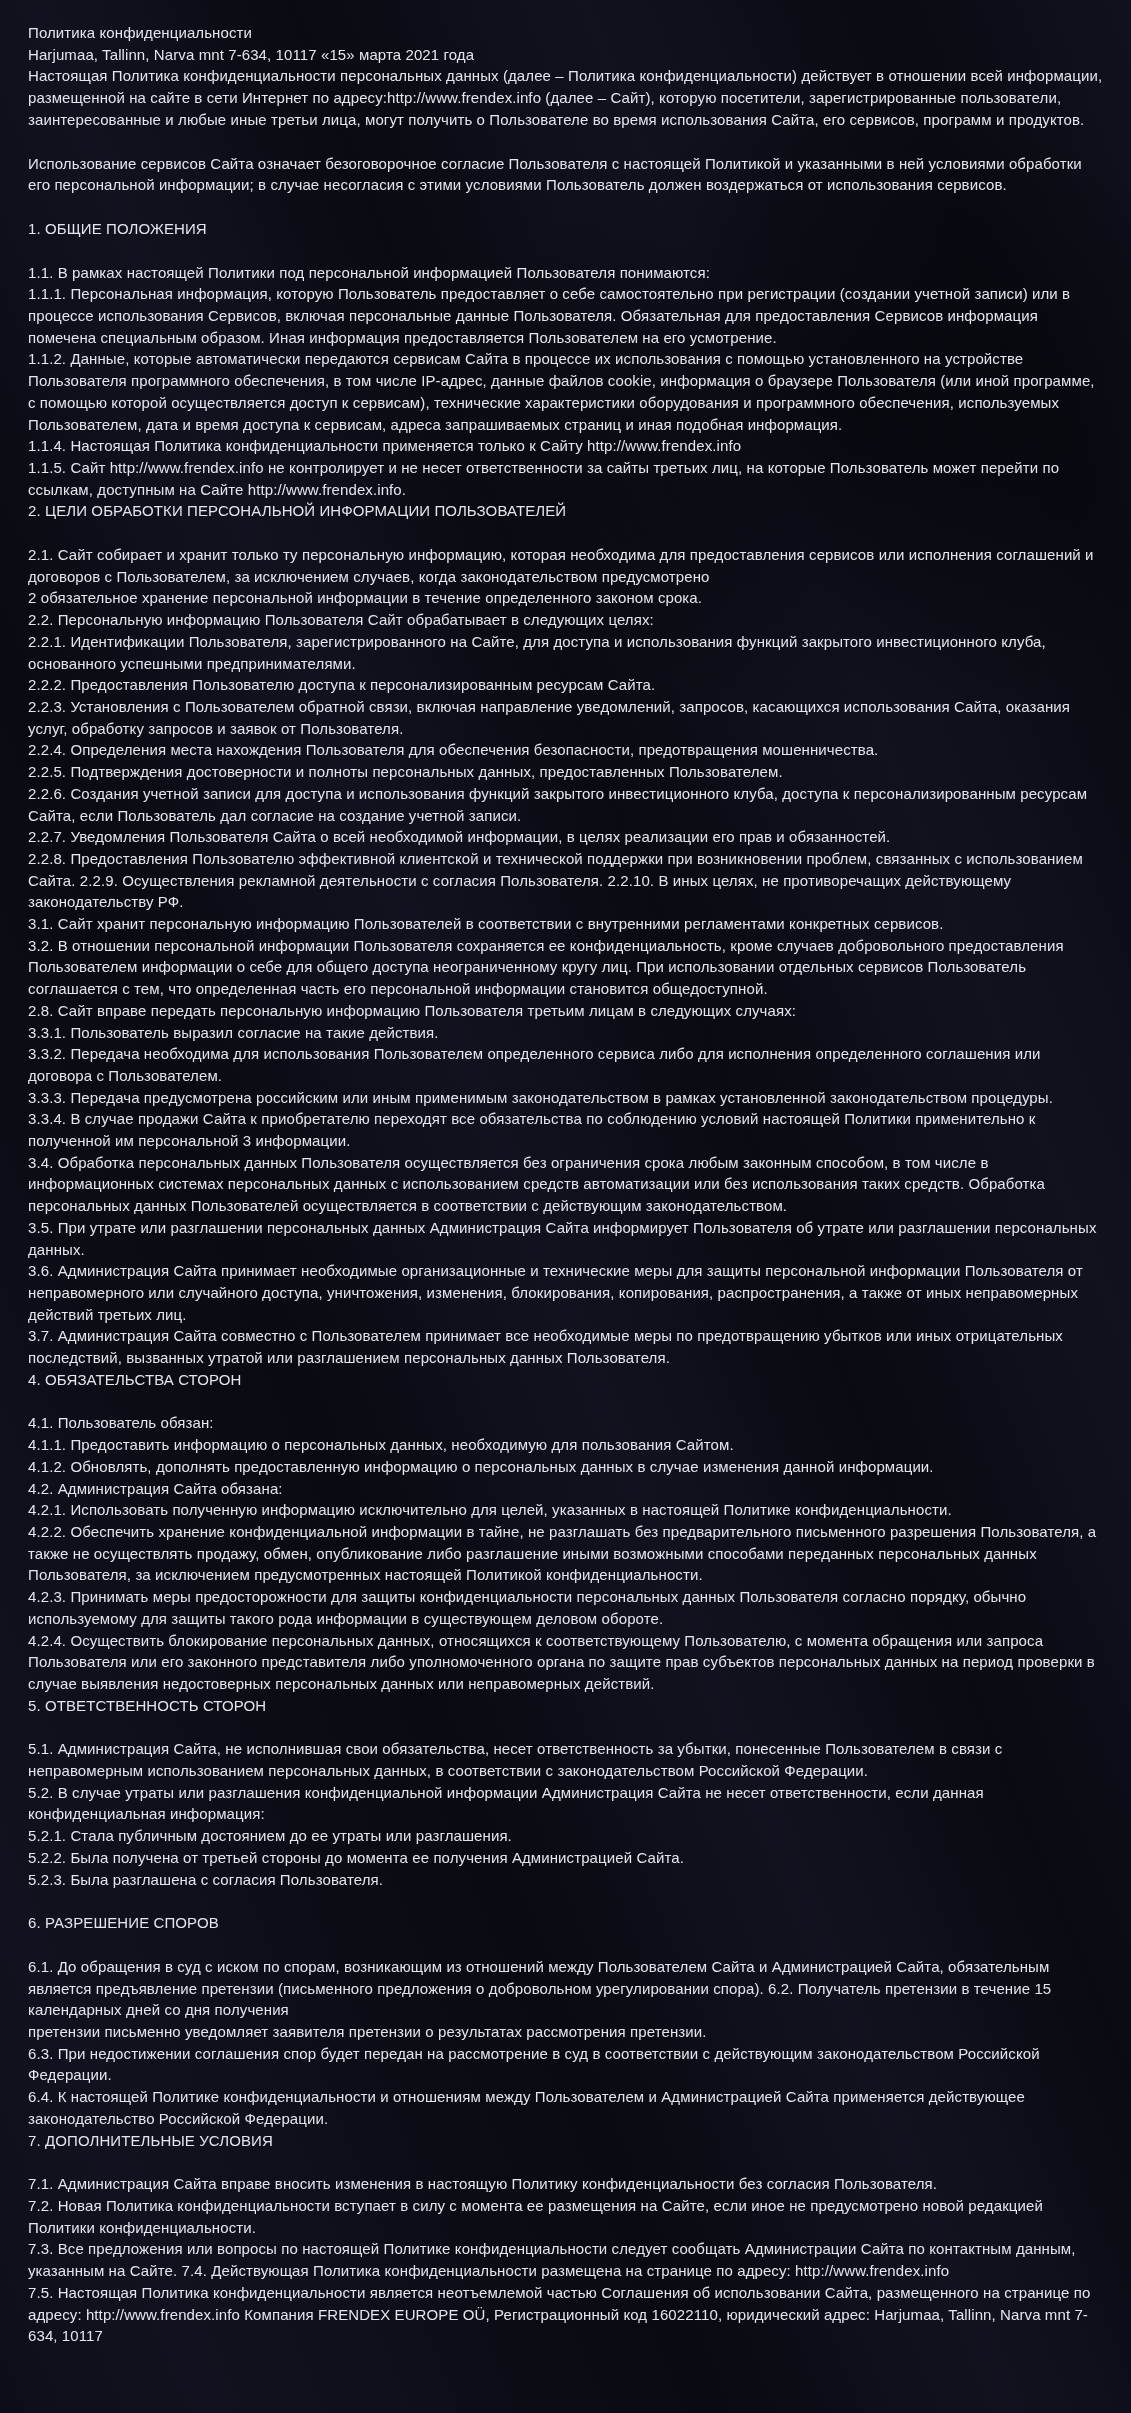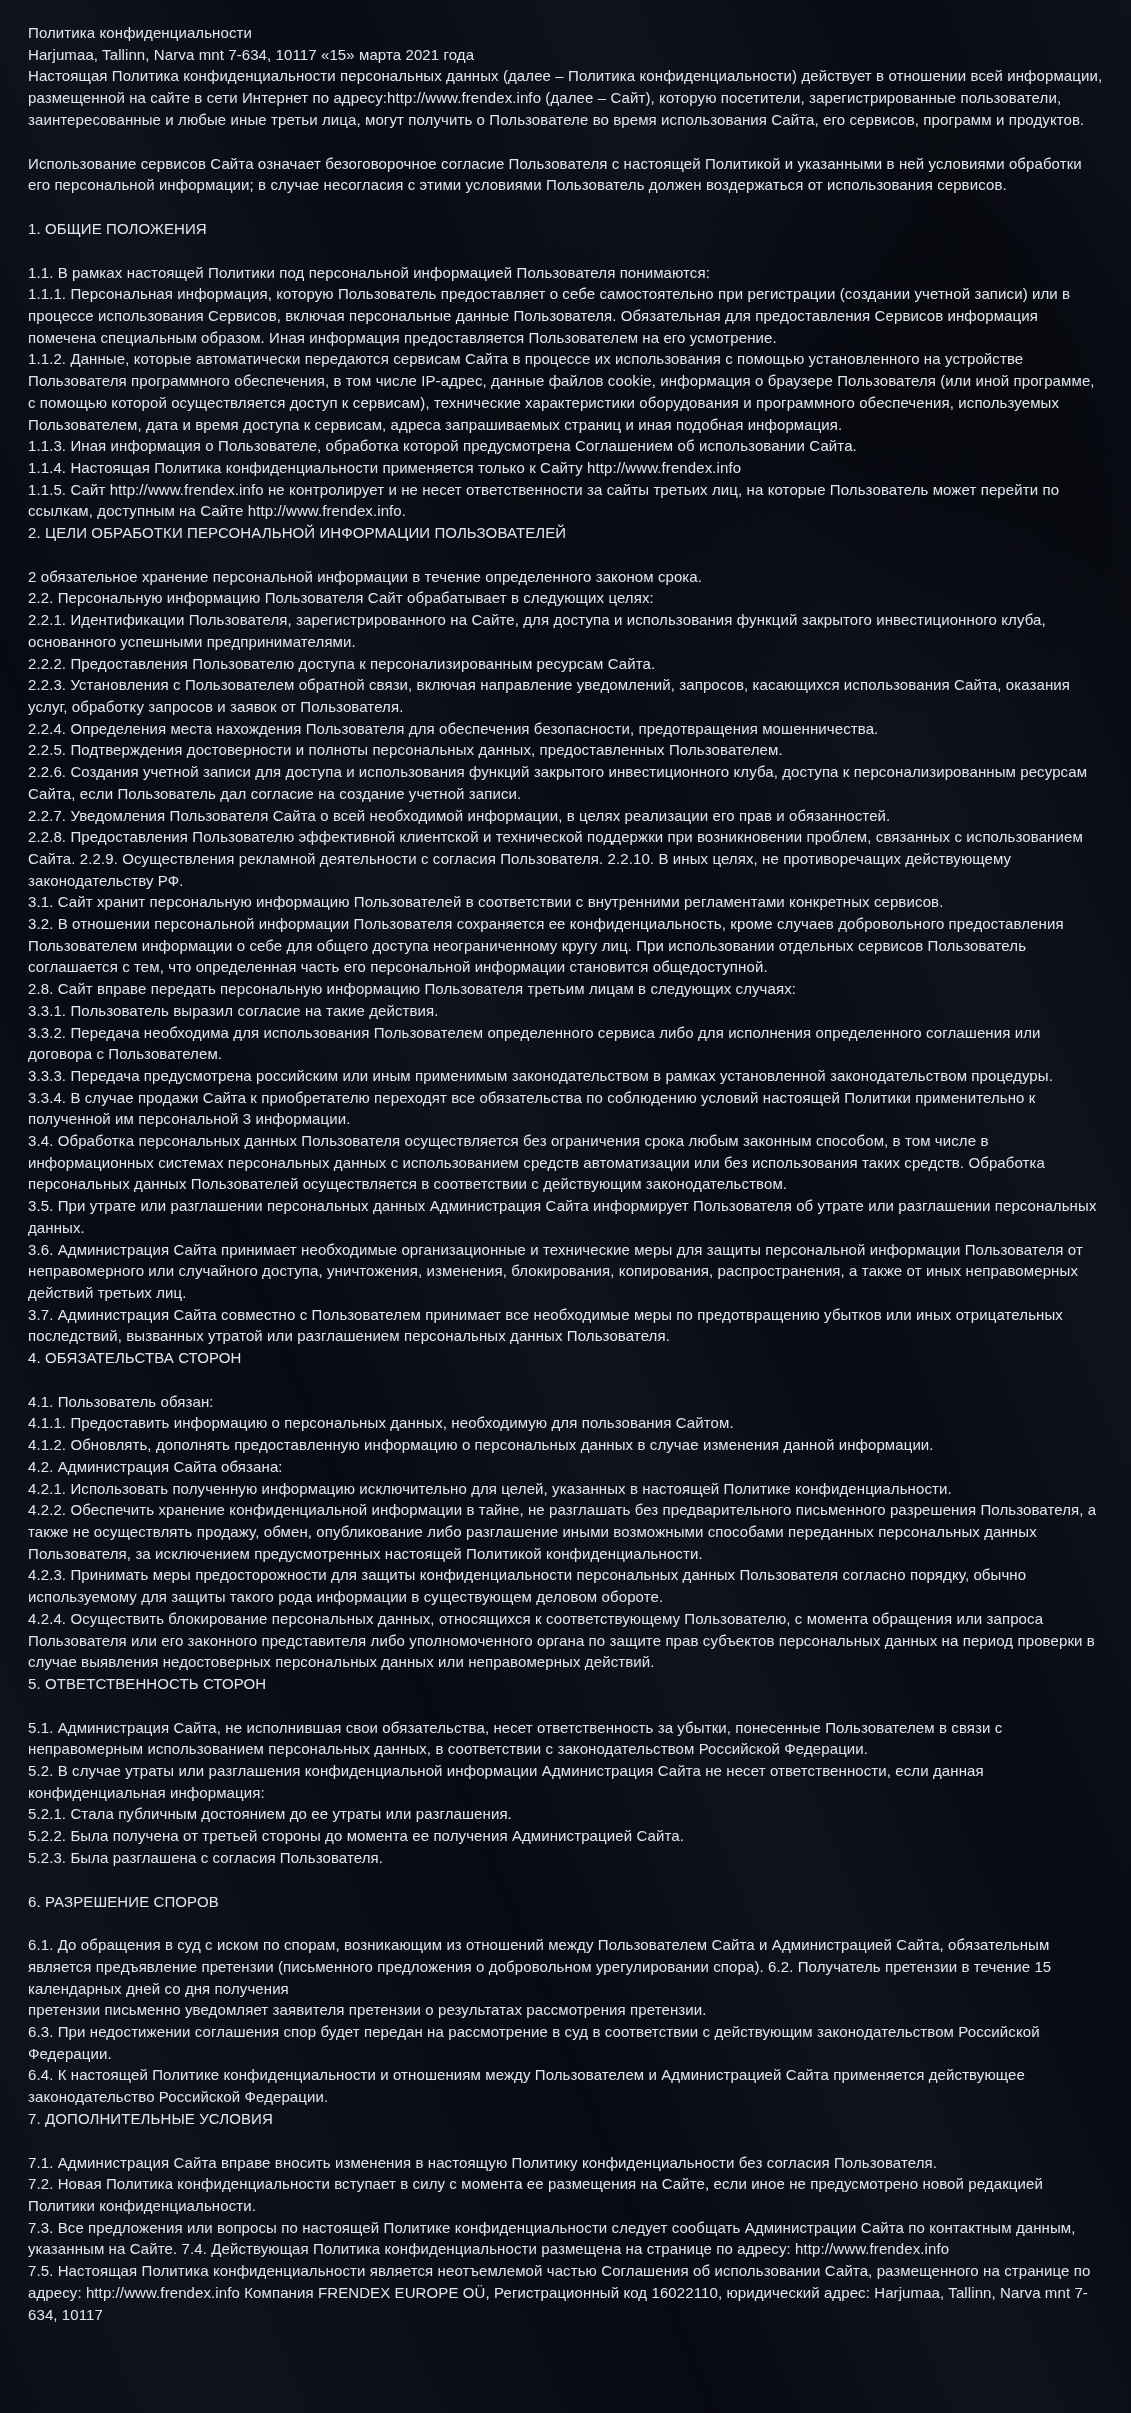--- a/index.html
+++ b/index.html
@@ -44,25 +44,25 @@
   <p>Harjumaa, Tallinn, Narva mnt 7-634, 10117 «15» марта 2021 года</p>
   <p>Настоящая Политика конфиденциальности персональных данных (далее – Политика конфиденциальности) действует в отношении всей информации, размещенной на сайте в сети Интернет по адресу:http://www.frendex.info (далее – Сайт), которую посетители, зарегистрированные пользователи, заинтересованные и любые иные третьи лица, могут получить о Пользователе во время использования Сайта, его сервисов, программ и продуктов.</p>
   <div class="gap"></div>
   <p>Использование сервисов Сайта означает безоговорочное согласие Пользователя с настоящей Политикой и указанными в ней условиями обработки его персональной информации; в случае несогласия с этими условиями Пользователь должен воздержаться от использования сервисов.</p>
   <div class="gap"></div>
   <p class="heading">1. ОБЩИЕ ПОЛОЖЕНИЯ</p>
   <div class="gap"></div>
   <p>1.1. В рамках настоящей Политики под персональной информацией Пользователя понимаются:</p>
   <p>1.1.1. Персональная информация, которую Пользователь предоставляет о себе самостоятельно при регистрации (создании учетной записи) или в процессе использования Сервисов, включая персональные данные Пользователя. Обязательная для предоставления Сервисов информация помечена специальным образом. Иная информация предоставляется Пользователем на его усмотрение.</p>
   <p>1.1.2. Данные, которые автоматически передаются сервисам Сайта в процессе их использования с помощью установленного на устройстве Пользователя программного обеспечения, в том числе IP-адрес, данные файлов cookie, информация о браузере Пользователя (или иной программе, с помощью которой осуществляется доступ к сервисам), технические характеристики оборудования и программного обеспечения, используемых Пользователем, дата и время доступа к сервисам, адреса запрашиваемых страниц и иная подобная информация.</p>
-  <p>1.1.3. Иная информация о Пользователе, обработка которой предусмотрена Соглашением об использовании Сайта.</p>
   <p>1.1.4. Настоящая Политика конфиденциальности применяется только к Сайту http://www.frendex.info</p>
   <p>1.1.5. Сайт http://www.frendex.info не контролирует и не несет ответственности за сайты третьих лиц, на которые Пользователь может перейти по ссылкам, доступным на Сайте http://www.frendex.info.</p>
   <p class="heading">2. ЦЕЛИ ОБРАБОТКИ ПЕРСОНАЛЬНОЙ ИНФОРМАЦИИ ПОЛЬЗОВАТЕЛЕЙ</p>
   <div class="gap"></div>
+  <p>2.1. Сайт собирает и хранит только ту персональную информацию, которая необходима для предоставления сервисов или исполнения соглашений и договоров с Пользователем, за исключением случаев, когда законодательством предусмотрено</p>
   <p>2 обязательное хранение персональной информации в течение определенного законом срока.</p>
   <p>2.2. Персональную информацию Пользователя Сайт обрабатывает в следующих целях:</p>
   <p>2.2.1. Идентификации Пользователя, зарегистрированного на Сайте, для доступа и использования функций закрытого инвестиционного клуба, основанного успешными предпринимателями.</p>
   <p>2.2.2. Предоставления Пользователю доступа к персонализированным ресурсам Сайта.</p>
   <p>2.2.3. Установления с Пользователем обратной связи, включая направление уведомлений, запросов, касающихся использования Сайта, оказания услуг, обработку запросов и заявок от Пользователя.</p>
   <p>2.2.4. Определения места нахождения Пользователя для обеспечения безопасности, предотвращения мошенничества.</p>
   <p>2.2.5. Подтверждения достоверности и полноты персональных данных, предоставленных Пользователем.</p>
   <p>2.2.6. Создания учетной записи для доступа и использования функций закрытого инвестиционного клуба, доступа к персонализированным ресурсам Сайта, если Пользователь дал согласие на создание учетной записи.</p>
   <p>2.2.7. Уведомления Пользователя Сайта о всей необходимой информации, в целях реализации его прав и обязанностей.</p>
   <p>2.2.8. Предоставления Пользователю эффективной клиентской и технической поддержки при возникновении проблем, связанных с использованием Сайта. 2.2.9. Осуществления рекламной деятельности с согласия Пользователя. 2.2.10. В иных целях, не противоречащих действующему законодательству РФ.</p>

